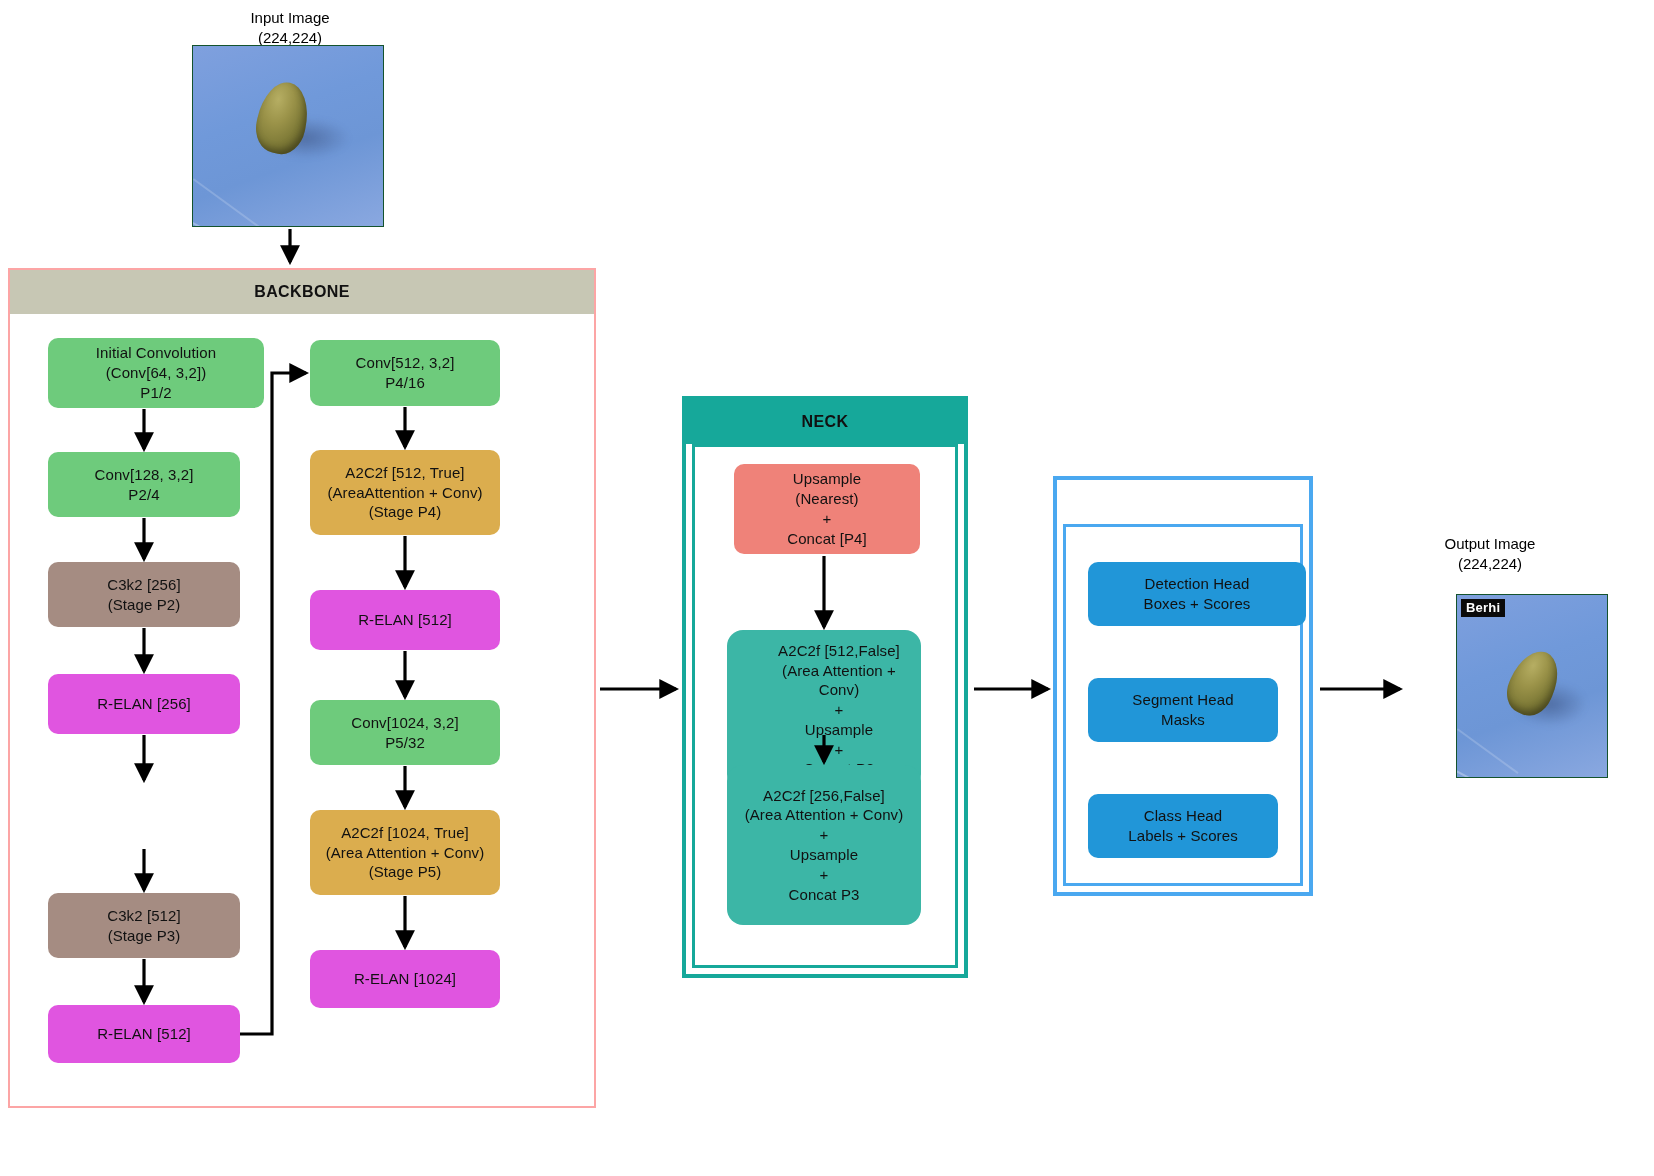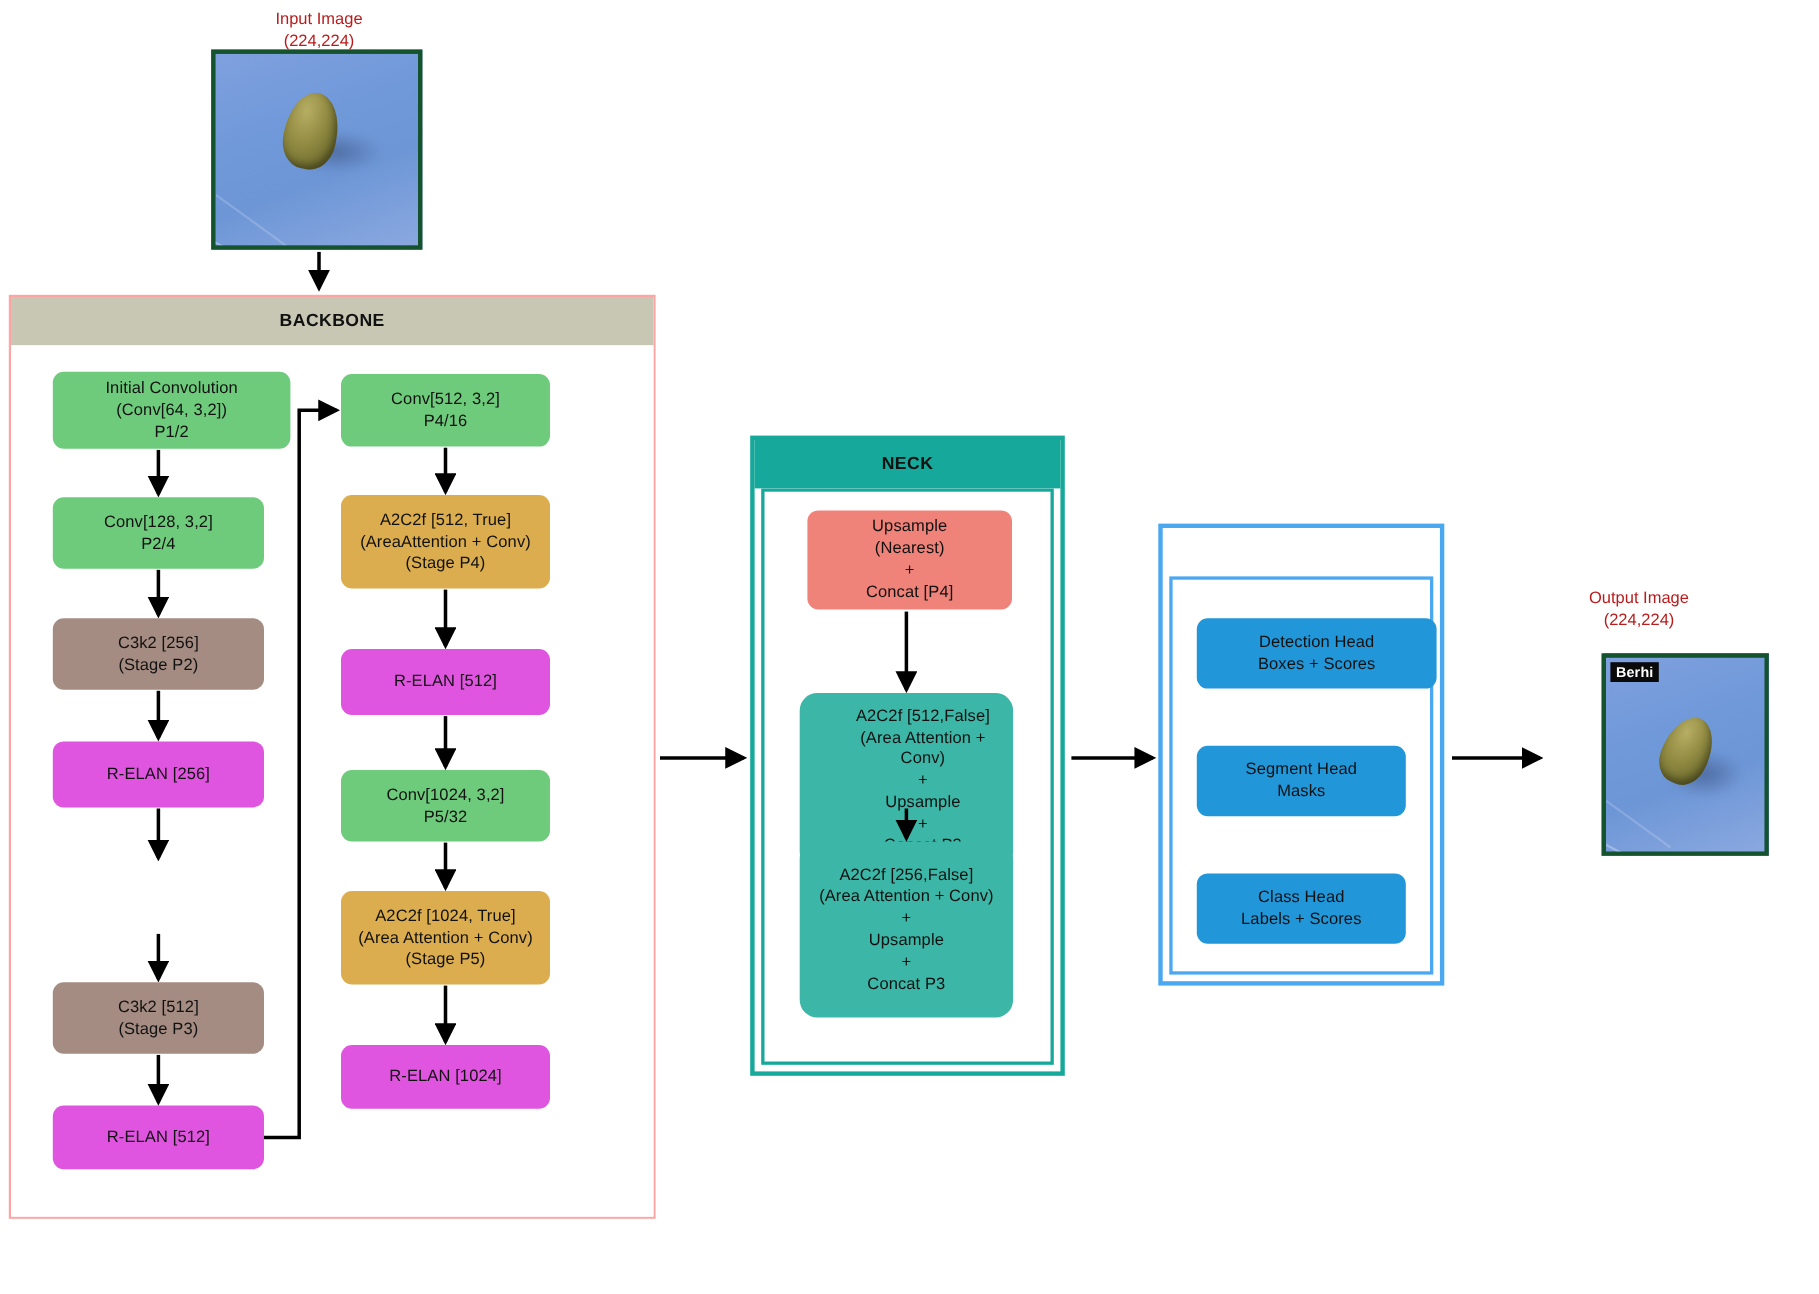--- a/index.html
+++ b/index.html
@@ -92,21 +92,21 @@
     left: 0; top: 0;
     width: 1654px; height: 1176px;
     pointer-events: none;
   }
 
   
   .photo {
     position: absolute;
     overflow: hidden;
     background: #6f93d8;
-    border: 4px solid #14532d;
+    border: 1px solid #14532d;
     box-sizing: border-box;
   }
   .photo .sky {
     position: absolute;
     inset: 0;
     background:
       linear-gradient(160deg, #7fa0de 0%, #7099da 38%, #6d96d6 62%, #8aa8e0 100%);
   }
   .photo .crease {
     position: absolute;
@@ -139,21 +139,21 @@
     border-radius: 52% 52% 46% 46% / 60% 60% 40% 40%;
     background:
       radial-gradient(ellipse at 34% 26%, #b6ae63 0%, #9b9349 32%, #7e7a37 62%, #5e5c28 100%);
     box-shadow: inset -3px -4px 7px rgba(30,30,10,.45);
     transform: rotate(12deg);
   }
   .photo-caption {
     position: absolute;
     text-align: center;
     font-size: 15px;
-    color: #b91c1c;
+    color: #000000;
     line-height: 1.3;
     white-space: pre-line;
   }
   .det-label {
     position: absolute;
     background: #0a0a0a;
     color: #ffffff;
     font-size: 13px;
     font-weight: bold;
     padding: 1px 5px 2px 5px;

